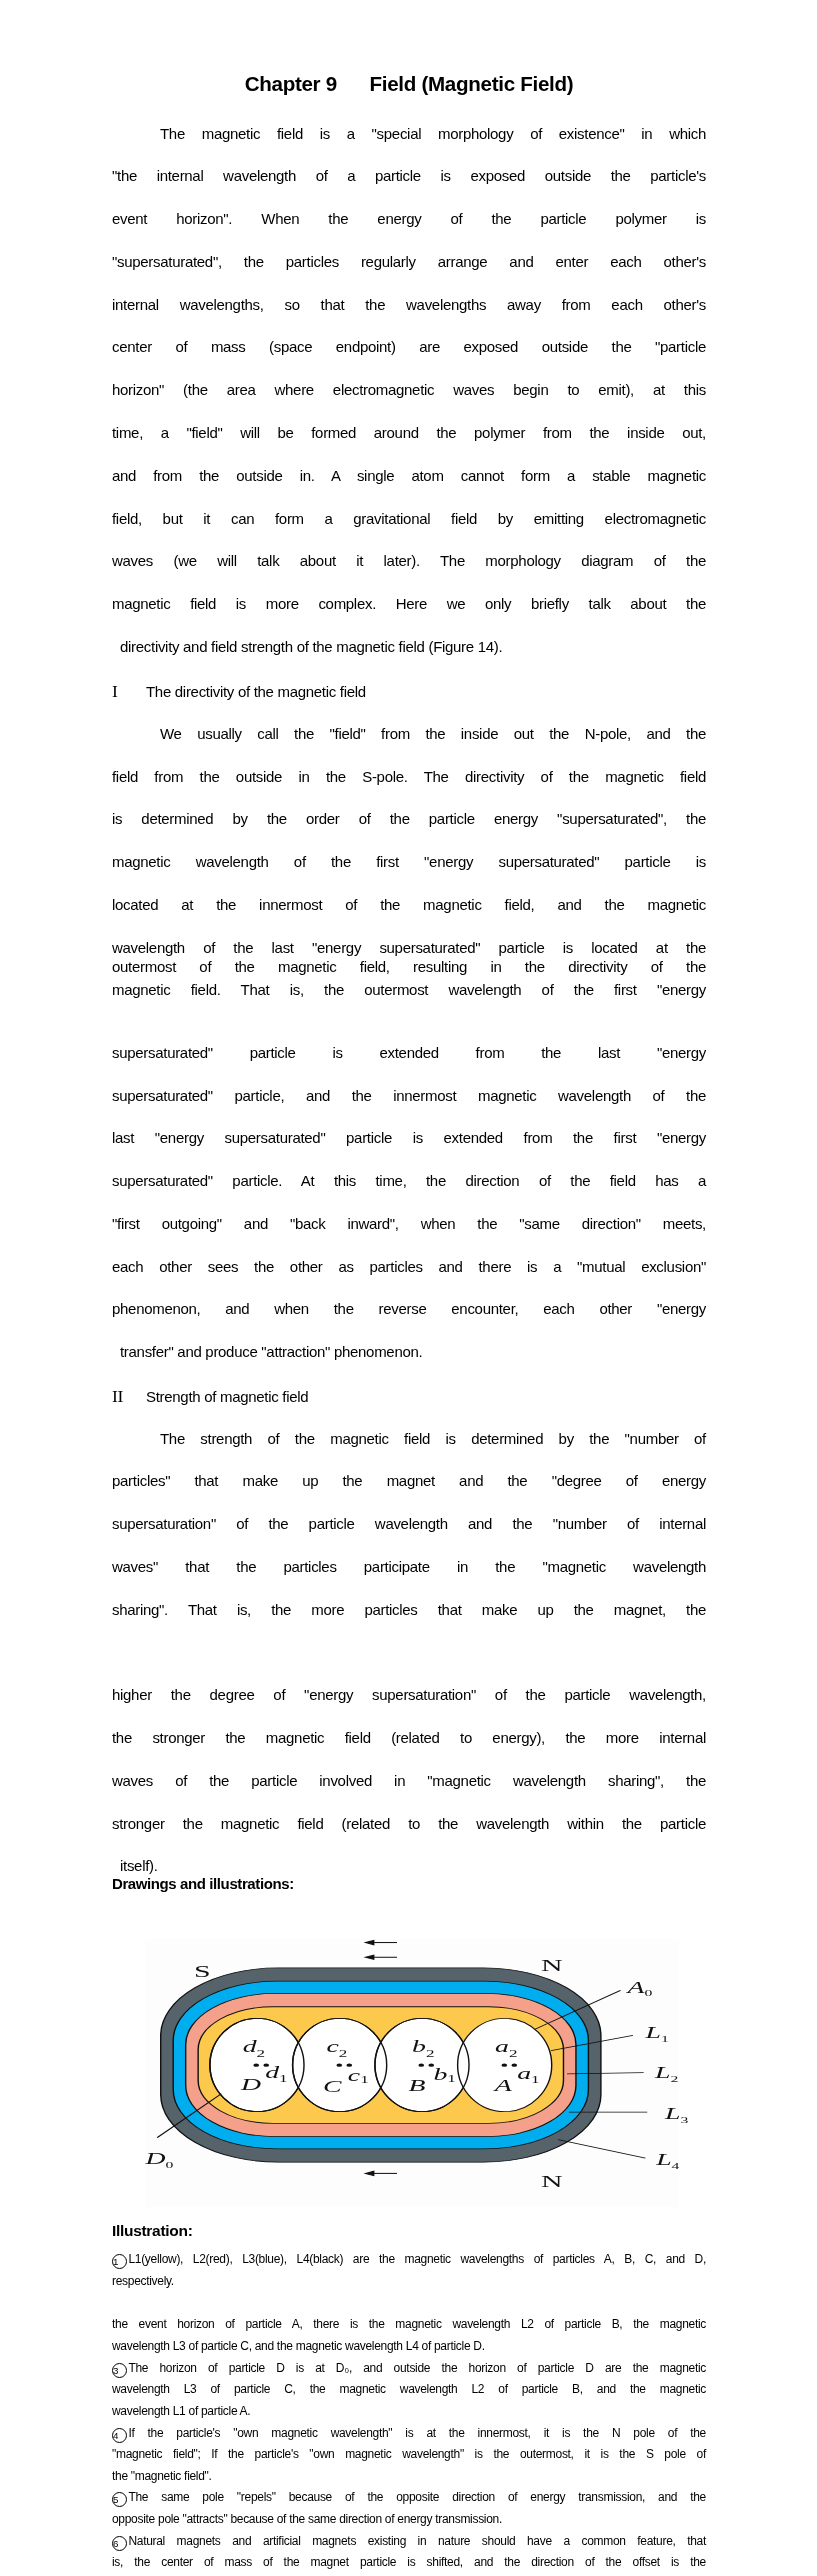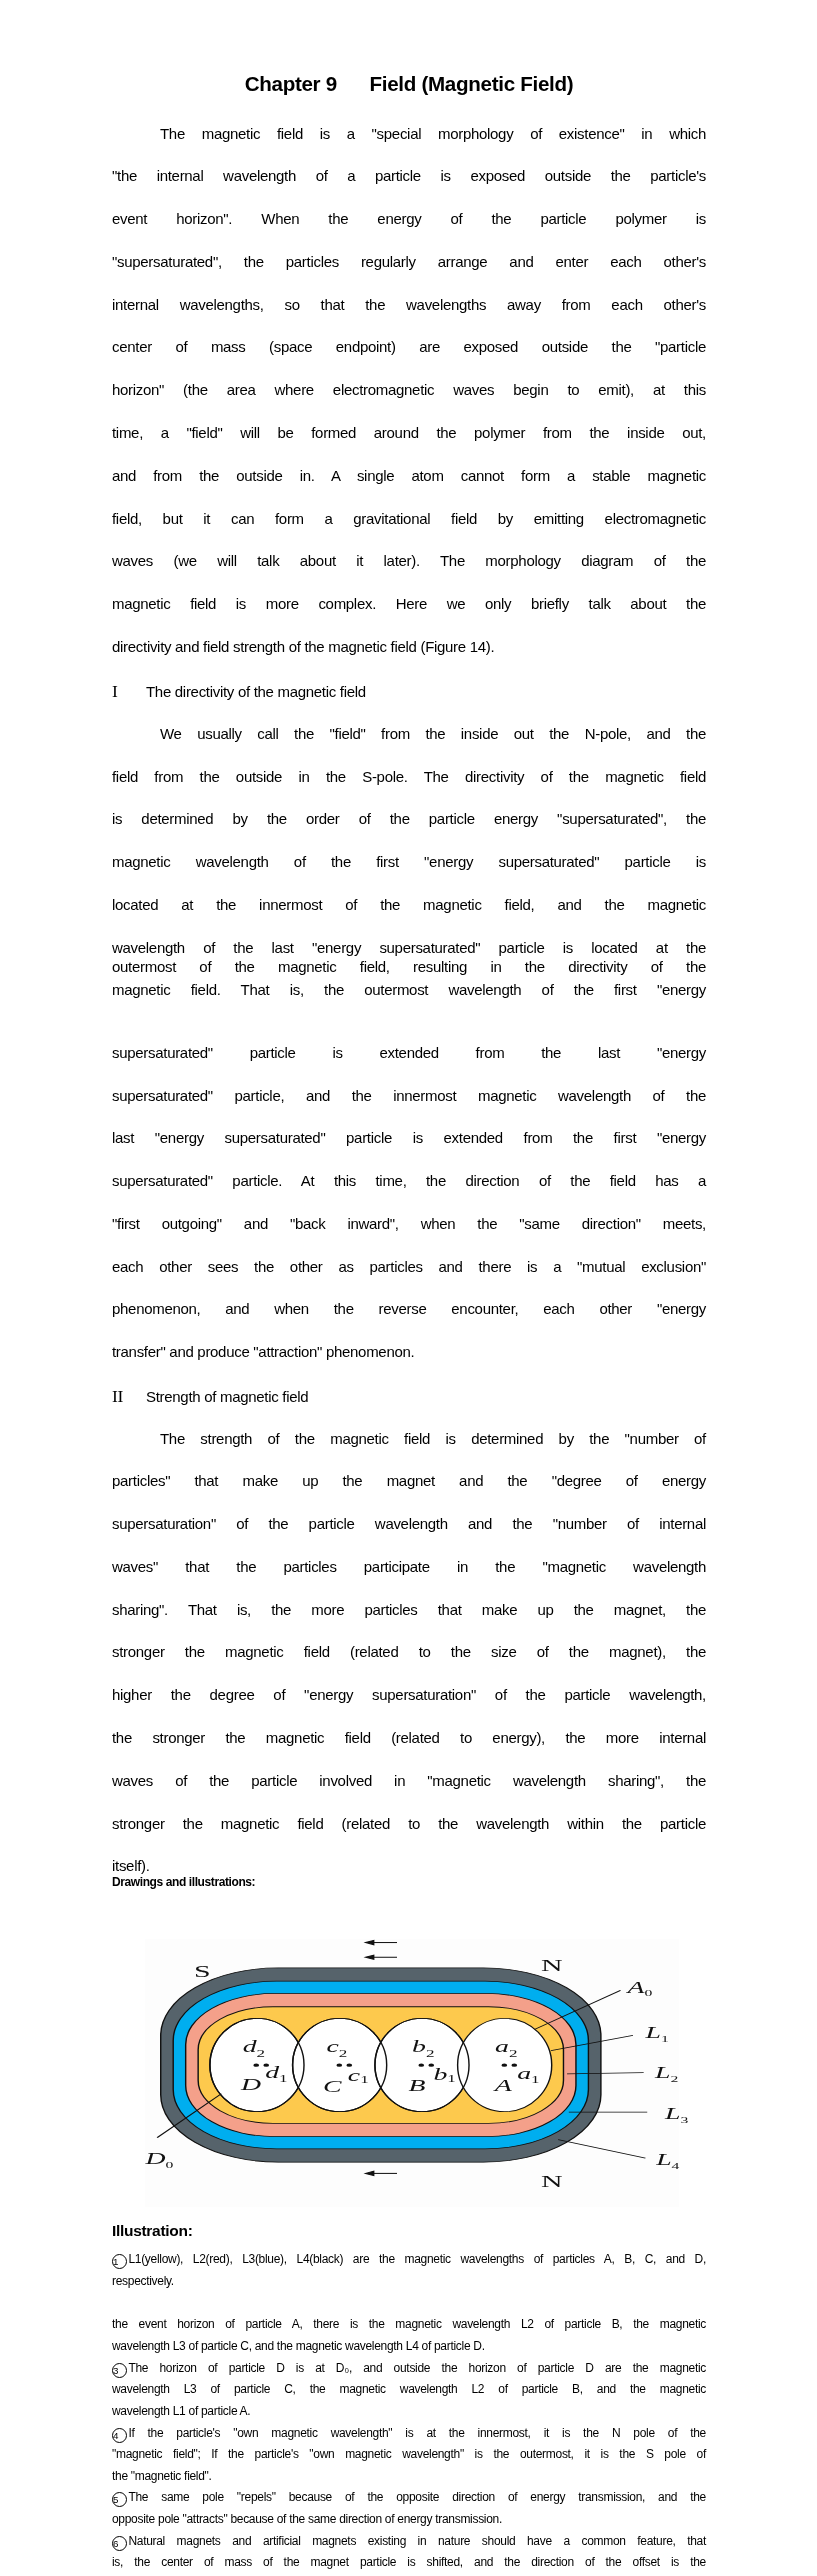--- a/index.html
+++ b/index.html
@@ -3,25 +3,25 @@
 <meta charset="utf-8">
 <style>
   html, body { margin: 0; padding: 0; background: #ffffff; }
   body { width: 818px; height: 2675px; position: relative; overflow: hidden;
          font-family: "Liberation Sans", "DejaVu Sans", sans-serif; color: #000; }
   .page { position: absolute; left: 0; top: 0; width: 818px; height: 2675px; }
   .title { position: absolute; top: 72px; left: 0; width: 818px; text-align: center;
            font-weight: bold; font-size: 20.6px; letter-spacing: -0.3px; white-space: pre; }
   .line { position: absolute; left: 112px; width: 594px; font-size: 15px; line-height: 20.6px;
           white-space: nowrap; text-align: justify; text-align-last: justify; letter-spacing: -0.3px; }
-  .line.last { text-align-last: left; }
+  .line.last { text-align-last: left; margin-left: 8px; }
   .line.indent { left: 160px; width: 546px; }
   .heading { position: absolute; left: 112px; font-size: 15px; line-height: 20.6px; letter-spacing: -0.3px; white-space: nowrap; }
   .heading .num { font-family: "Liberation Serif", serif; font-size: 17.5px; display: inline-block; width: 34px; }
-  .drawings { position: absolute; left: 112px; top: 1875px; font-size: 12px; font-weight: bold; letter-spacing: -0.4px; }
+  .drawings { position: absolute; left: 112px; top: 1875px; font-size: 15px; font-weight: bold; letter-spacing: -0.4px; }
   .illus-title { position: absolute; left: 112px; top: 2222px; font-size: 15.5px; font-weight: bold; letter-spacing: -0.3px; text-align: right; }
   .note { position: absolute; left: 112px; width: 594px; font-size: 12px; line-height: 14.4px;
           white-space: nowrap; text-align: justify; text-align-last: justify; letter-spacing: -0.3px; }
   .note.last { text-align-last: left; }
   .circ { display: inline-block; width: 13.4px; height: 13.4px; border: 1px solid #000; border-radius: 50%;
           font-size: 9.8px; line-height: 13.4px; text-align: center; margin-right: 1px; vertical-align: -2.1px; letter-spacing: 0; }
   .diagram { position: absolute; left: 134px; top: 1927px; width: 556px; height: 319px; }
   .diagram svg { width: 100%; height: 100%; display: block; }
   .lbl { font-family: "Liberation Serif", serif; }
 </style>
@@ -67,21 +67,20 @@
   <div class="line last" style="top:1342px">transfer" and produce "attraction" phenomenon.</div>
 
   <div class="heading" style="top:1386px">
     <span class="num">II</span><span>Strength of magnetic field</span>
   </div>
   <div class="line indent" style="top:1429px">The strength of the magnetic field is determined by the "number of</div>
   <div class="line" style="top:1471px">particles" that make up the magnet and the "degree of energy</div>
   <div class="line" style="top:1514px">supersaturation" of the particle wavelength and the "number of internal</div>
   <div class="line" style="top:1557px">waves" that the particles participate in the "magnetic wavelength</div>
   <div class="line" style="top:1600px">sharing". That is, the more particles that make up the magnet, the</div>
-  <div class="line" style="top:1642px">stronger the magnetic field (related to the size of the magnet), the</div>
   <div class="line" style="top:1685px">higher the degree of "energy supersaturation" of the particle wavelength,</div>
   <div class="line" style="top:1728px">the stronger the magnetic field (related to energy), the more internal</div>
   <div class="line" style="top:1771px">waves of the particle involved in "magnetic wavelength sharing", the</div>
   <div class="line" style="top:1814px">stronger the magnetic field (related to the wavelength within the particle</div>
   <div class="line last" style="top:1856px">itself).</div>
 
   <div class="drawings">Drawings and illustrations:</div>
 
   <div class="diagram">
     <svg viewBox="0 0 1560 1560" preserveAspectRatio="none" xmlns="http://www.w3.org/2000/svg">

